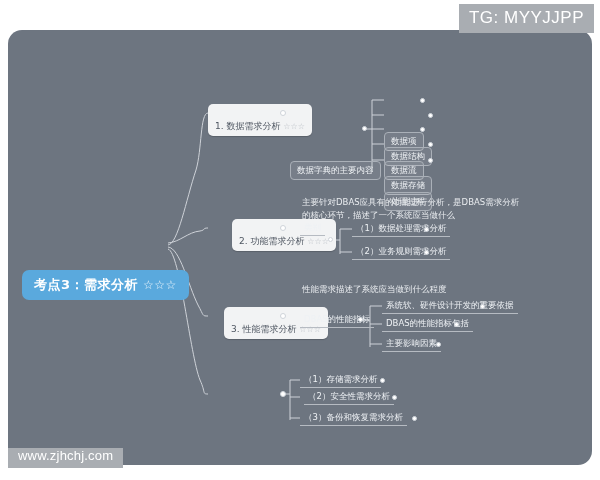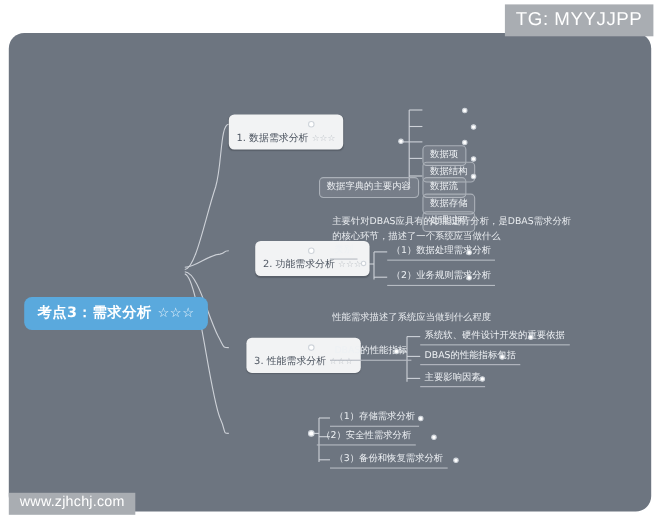--- a/index.html
+++ b/index.html
@@ -287,21 +287,21 @@
   </div>
   <div class="dot small" style="left:436px; top:342px;"></div>
 
   <div class="dot" style="left:280px; top:391px;"></div>
 
   <div class="node node-l3" style="left:300px; top:372px;">
     <span>（1）存储需求分析</span>
   </div>
   <div class="dot small" style="left:380px; top:378px;"></div>
 
-  <div class="node node-l3" style="left:288px; top:389px;">
+  <div class="node node-l3" style="left:304px; top:389px;">
     <span>（2）安全性需求分析</span>
   </div>
   <div class="dot small" style="left:392px; top:395px;"></div>
 
   <div class="node node-l3" style="left:300px; top:410px;">
     <span>（3）备份和恢复需求分析</span>
   </div>
   <div class="dot small" style="left:412px; top:416px;"></div>
 
   <div class="wm wm-top">TG: MYYJJPP</div>

